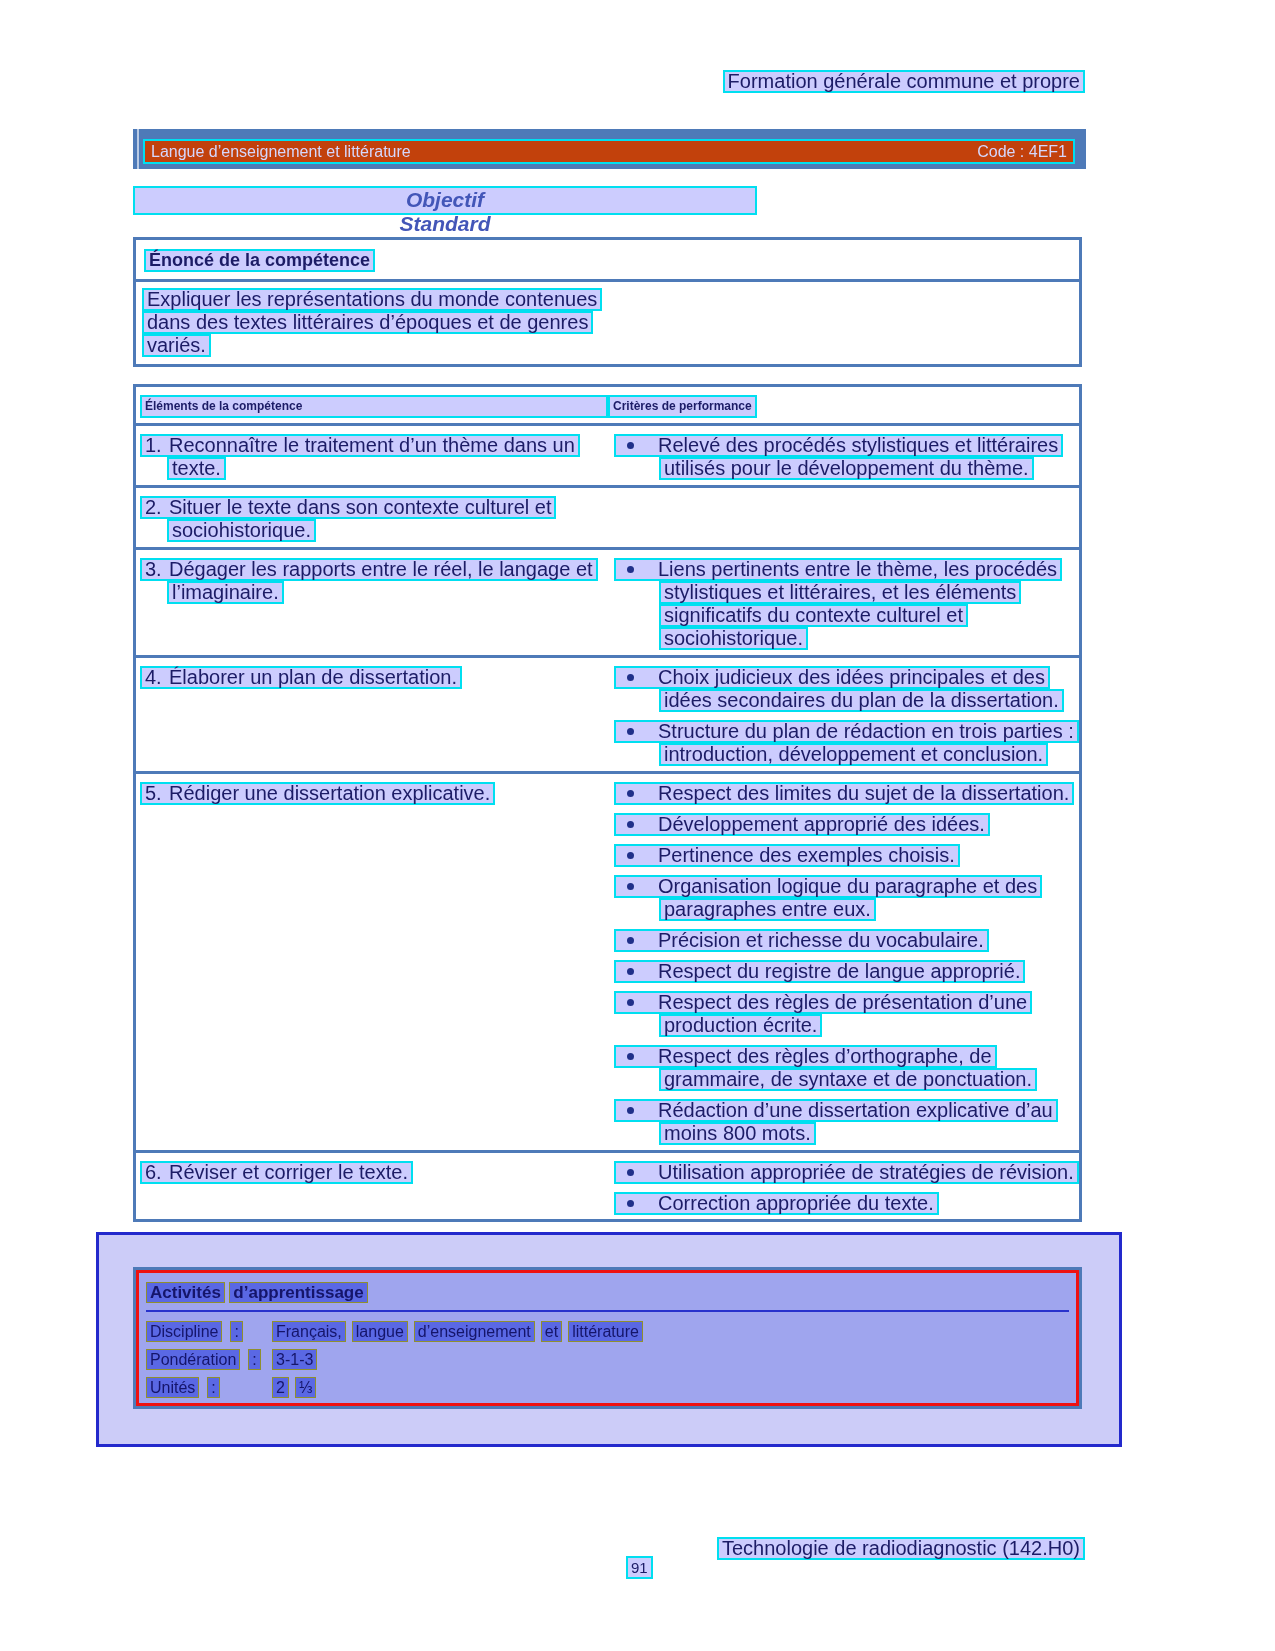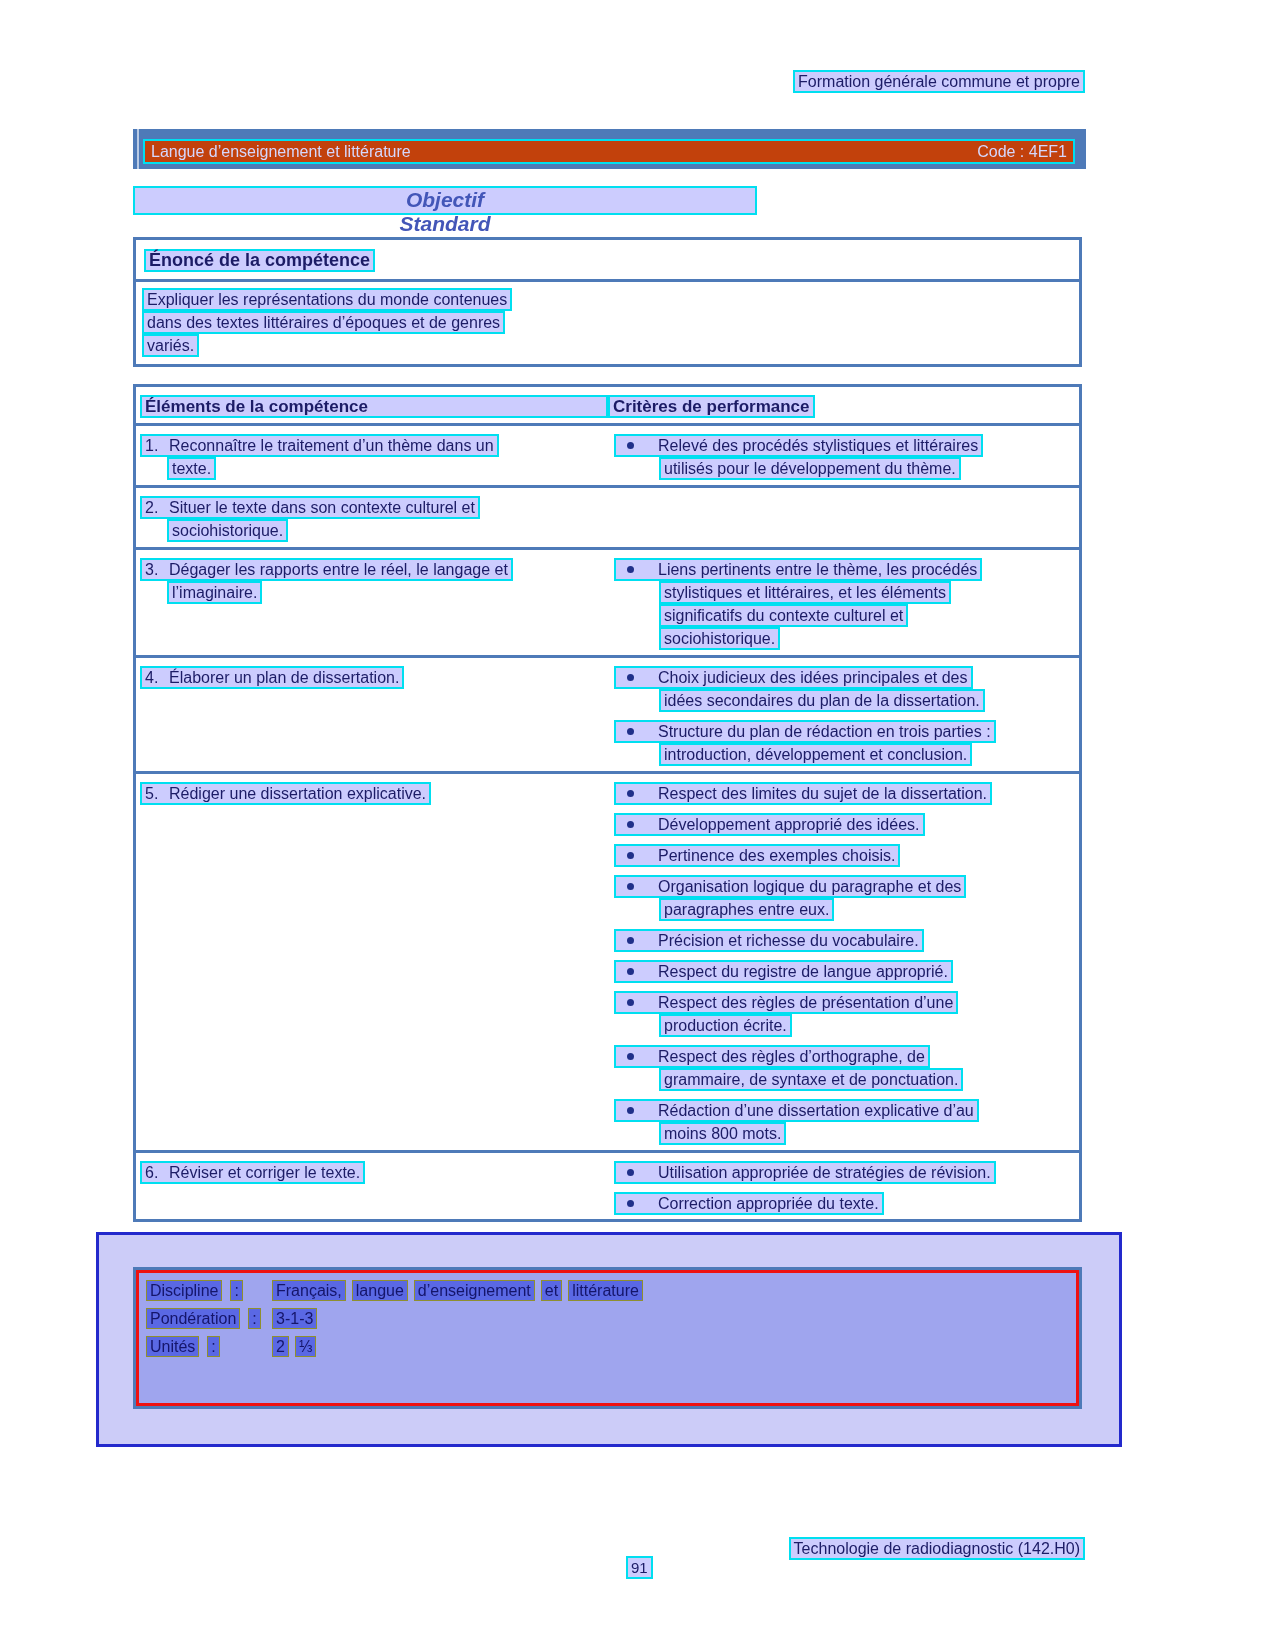--- a/index.html
+++ b/index.html
@@ -10,21 +10,21 @@
     font-family:"Liberation Sans", sans-serif;
     color:#1c1c66;
     overflow:hidden;
   }
   
   .hl{
     background:#ccccfe;
     border:2px solid #00dff0;
     color:#1c1c66;
     padding:0 3px;
-    font-size:16px;
+    font-size:20px;
     line-height:19px;
     display:inline-block;
     box-sizing:border-box;
   }
   .hl-line{display:block;width:fit-content;}
   
   #top-right{position:absolute;top:70px;right:190px;}
   
   #title-bar{position:absolute;left:133px;top:129px;width:953px;height:40px;background:#4e7ab8;}
   #title-bar .vline{position:absolute;left:4px;top:0;width:2px;height:100%;background:#b9cbe5;}
@@ -45,21 +45,21 @@
   #enonce{position:absolute;left:133px;top:237px;width:949px;border:3px solid #4e7ab8;box-sizing:border-box;background:#fff;}
   .enonce-head{padding:9px 8px 7px;border-bottom:3px solid #4e7ab8;}
   .enonce-head .hl{font-weight:bold;font-size:18px;}
   .enonce-body{padding:6px 6px 7px;}
   
   #comp-table{
     position:absolute;left:133px;top:384px;width:949px;
     border:3px solid #4e7ab8;box-sizing:border-box;background:transparent;z-index:2;
   }
   .t-header{display:flex;padding:8px 0 5px;border-bottom:3px solid #4e7ab8;}
-  .t-header .hl{font-weight:bold;font-size:17px;}
+  .t-header .hl{font-weight:bold;font-size:12px;}
   .t-header .h1{margin-left:4px;width:468px;}
   .t-row{display:flex;padding:8px 0 5px;border-bottom:3px solid #4e7ab8;}
   .t-row:last-child{border-bottom:none;padding-bottom:4px;}
   .cell-el{width:472px;padding-left:4px;box-sizing:border-box;}
   .cell-cr{flex:1;padding-left:6px;box-sizing:border-box;}
   .num{display:inline-block;min-width:24px;}
   .el-cont{margin-left:27px;}
   .crit{margin-bottom:8px;}
   .crit:last-child{margin-bottom:0;}
   .dot{
@@ -228,20 +228,24 @@
           <div class="crit">
             <span class="hl hl-line"><span class="dot"></span>Correction appropriée du texte.</span>
           </div>
         </div>
       </div>
     </div>
 </div>
 
 <div id="act-outer">
   <div id="act-red">
+    <div class="act-header">
+      <span class="wb">Activités</span>
+      <span class="wb">d’apprentissage</span>
+    </div>
     <div>
         <div class="act-row">
           <div class="act-label">
             <span class="wb">Discipline</span>
             <span class="wb">:</span>
           </div>
           <div class="act-vals">
             <span class="wb">Français,</span>
             <span class="wb">langue</span>
             <span class="wb">d’enseignement</span>

